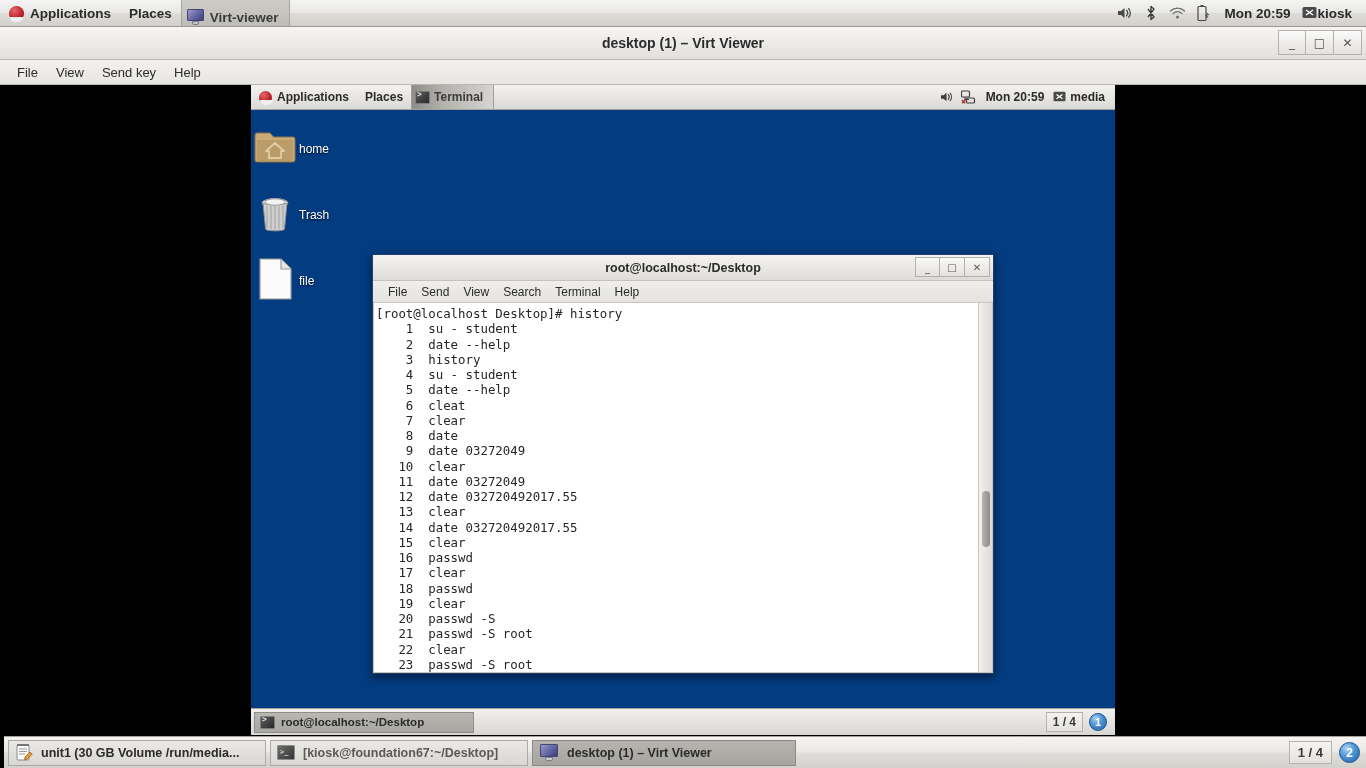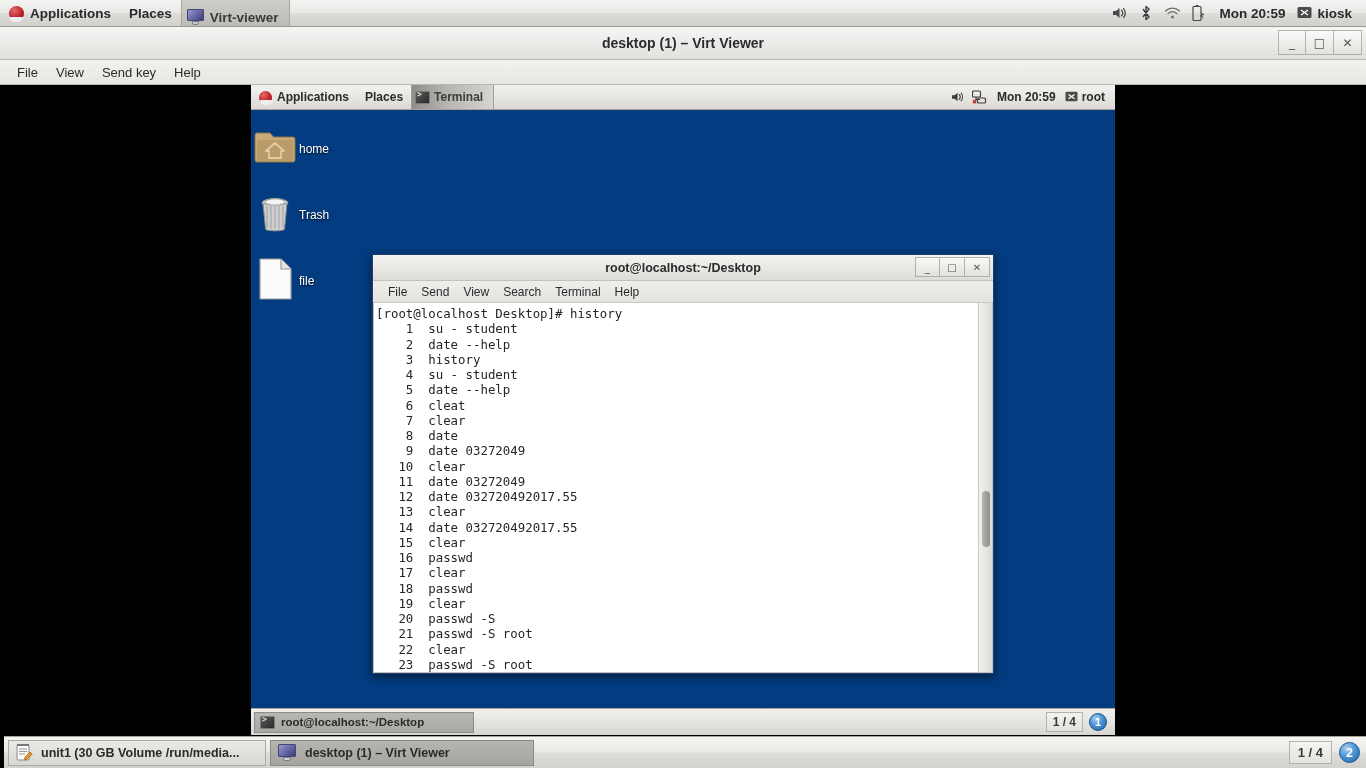--- a/index.html
+++ b/index.html
@@ -51,21 +51,21 @@
     background: linear-gradient(135deg, #9b9ccf 0%, #6f70ad 42%, #3b3c7c 100%);
     border: 1px solid #45456f; border-radius: 1px;
   }
   .monitor-icon .mstand {
     position: absolute; left: 6px; bottom: 0; width: 7px; height: 4px;
     background: #c8c8d0; border: 1px solid #7a7a8a; border-radius: 0 0 2px 2px;
   }
   .htp-right { margin-left: auto; display: flex; align-items: center; gap: 0; padding-right: 6px; }
   .tray-icon { width: 26px; height: 27px; display: flex; align-items: center; justify-content: center; }
   .tray-txt { font-weight: bold; font-size: 13.5px; padding: 0 8px; color: #2b2b2b; }
-  .tray-user { display: flex; align-items: center; gap: 5px; padding: 0 8px 0 4px; font-weight: bold; font-size: 13.5px; }
+  .tray-user { display: flex; align-items: center; padding: 0 8px 0 4px; font-weight: bold; font-size: 13.5px; }
 
   
   .vv-window {
     position: absolute; left: 0; top: 27px; width: 1366px; height: 709px;
     background: #000;
   }
   .vv-titlebar {
     position: relative; height: 33px; width: 100%;
     background: linear-gradient(to bottom, #f6f5f4 0%, #ecebe9 50%, #e2e0dc 100%);
     border-bottom: 1px solid #b9b7b2;
@@ -390,21 +390,21 @@
                   <path d="M4 7v2.5h4" stroke="#3f3f3f" stroke-width="1.2" fill="none"></path>
                   <path d="M1 10l3.2 3.2M4.2 10L1 13.2" stroke="#b03030" stroke-width="1.5"></path>
                 </svg>
             </span>
             <span class="gtray-txt">Mon 20:59</span>
             <span class="gtray-user">
               <svg width="13" height="12" viewBox="0 0 15 14">
                   <rect x="0.5" y="1" width="14" height="11" rx="1.5" fill="#4a4a4a"></rect>
                   <path d="M4 4l7 5M11 4l-7 5" stroke="#fff" stroke-width="1.4"></path>
                 </svg>
-              <span>root</span>
+              <span>media</span>
             </span>
           </div>
         </div>
 
         <div class="desk-icons">
           <div class="desk-icon">
             <span class="glyph">
               <svg width="42" height="36" viewBox="0 0 42 36">
                 <path d="M1 6a2 2 0 012-2h13l3.5 4H39a2 2 0 012 2v21a2 2 0 01-2 2H3a2 2 0 01-2-2z" fill="#c8ab78" stroke="#8d7544" stroke-width="1"></path>
                 <path d="M3 11h36v19a2 2 0 01-2 2H5a2 2 0 01-2-2z" fill="#bb9c68"></path>
@@ -506,20 +506,24 @@
       <span class="gedit-icon">
         <svg width="18" height="18" viewBox="0 0 18 18">
           <rect x="2" y="1" width="12" height="15" rx="1" fill="#fafafa" stroke="#8a8a8a"></rect>
           <path d="M2 1h12" stroke="#777" stroke-width="2"></path>
           <path d="M4 5h8M4 7.5h8M4 10h6" stroke="#9a9a9a" stroke-width="1"></path>
           <path d="M10 13l5-5 2.2 2.2-5 5-2.6.5z" fill="#e89a2e" stroke="#9c6618" stroke-width=".8"></path>
         </svg>
       </span>
       <span>unit1 (30 GB Volume /run/media...</span>
     </div>
+    <div class="task-btn w2">
+      <span class="term-icon18"></span>
+      <span>[kiosk@foundation67:~/Desktop]</span>
+    </div>
     <div class="task-btn w3 active">
       <span class="mon-icon20">
         <span class="s"></span>
           <span class="b"></span>
       </span>
       <span>desktop (1) – Virt Viewer</span>
     </div>
     <div class="spacer"></div>
     <div class="hworkspace">
       <span class="hws-label">1 / 4</span>

